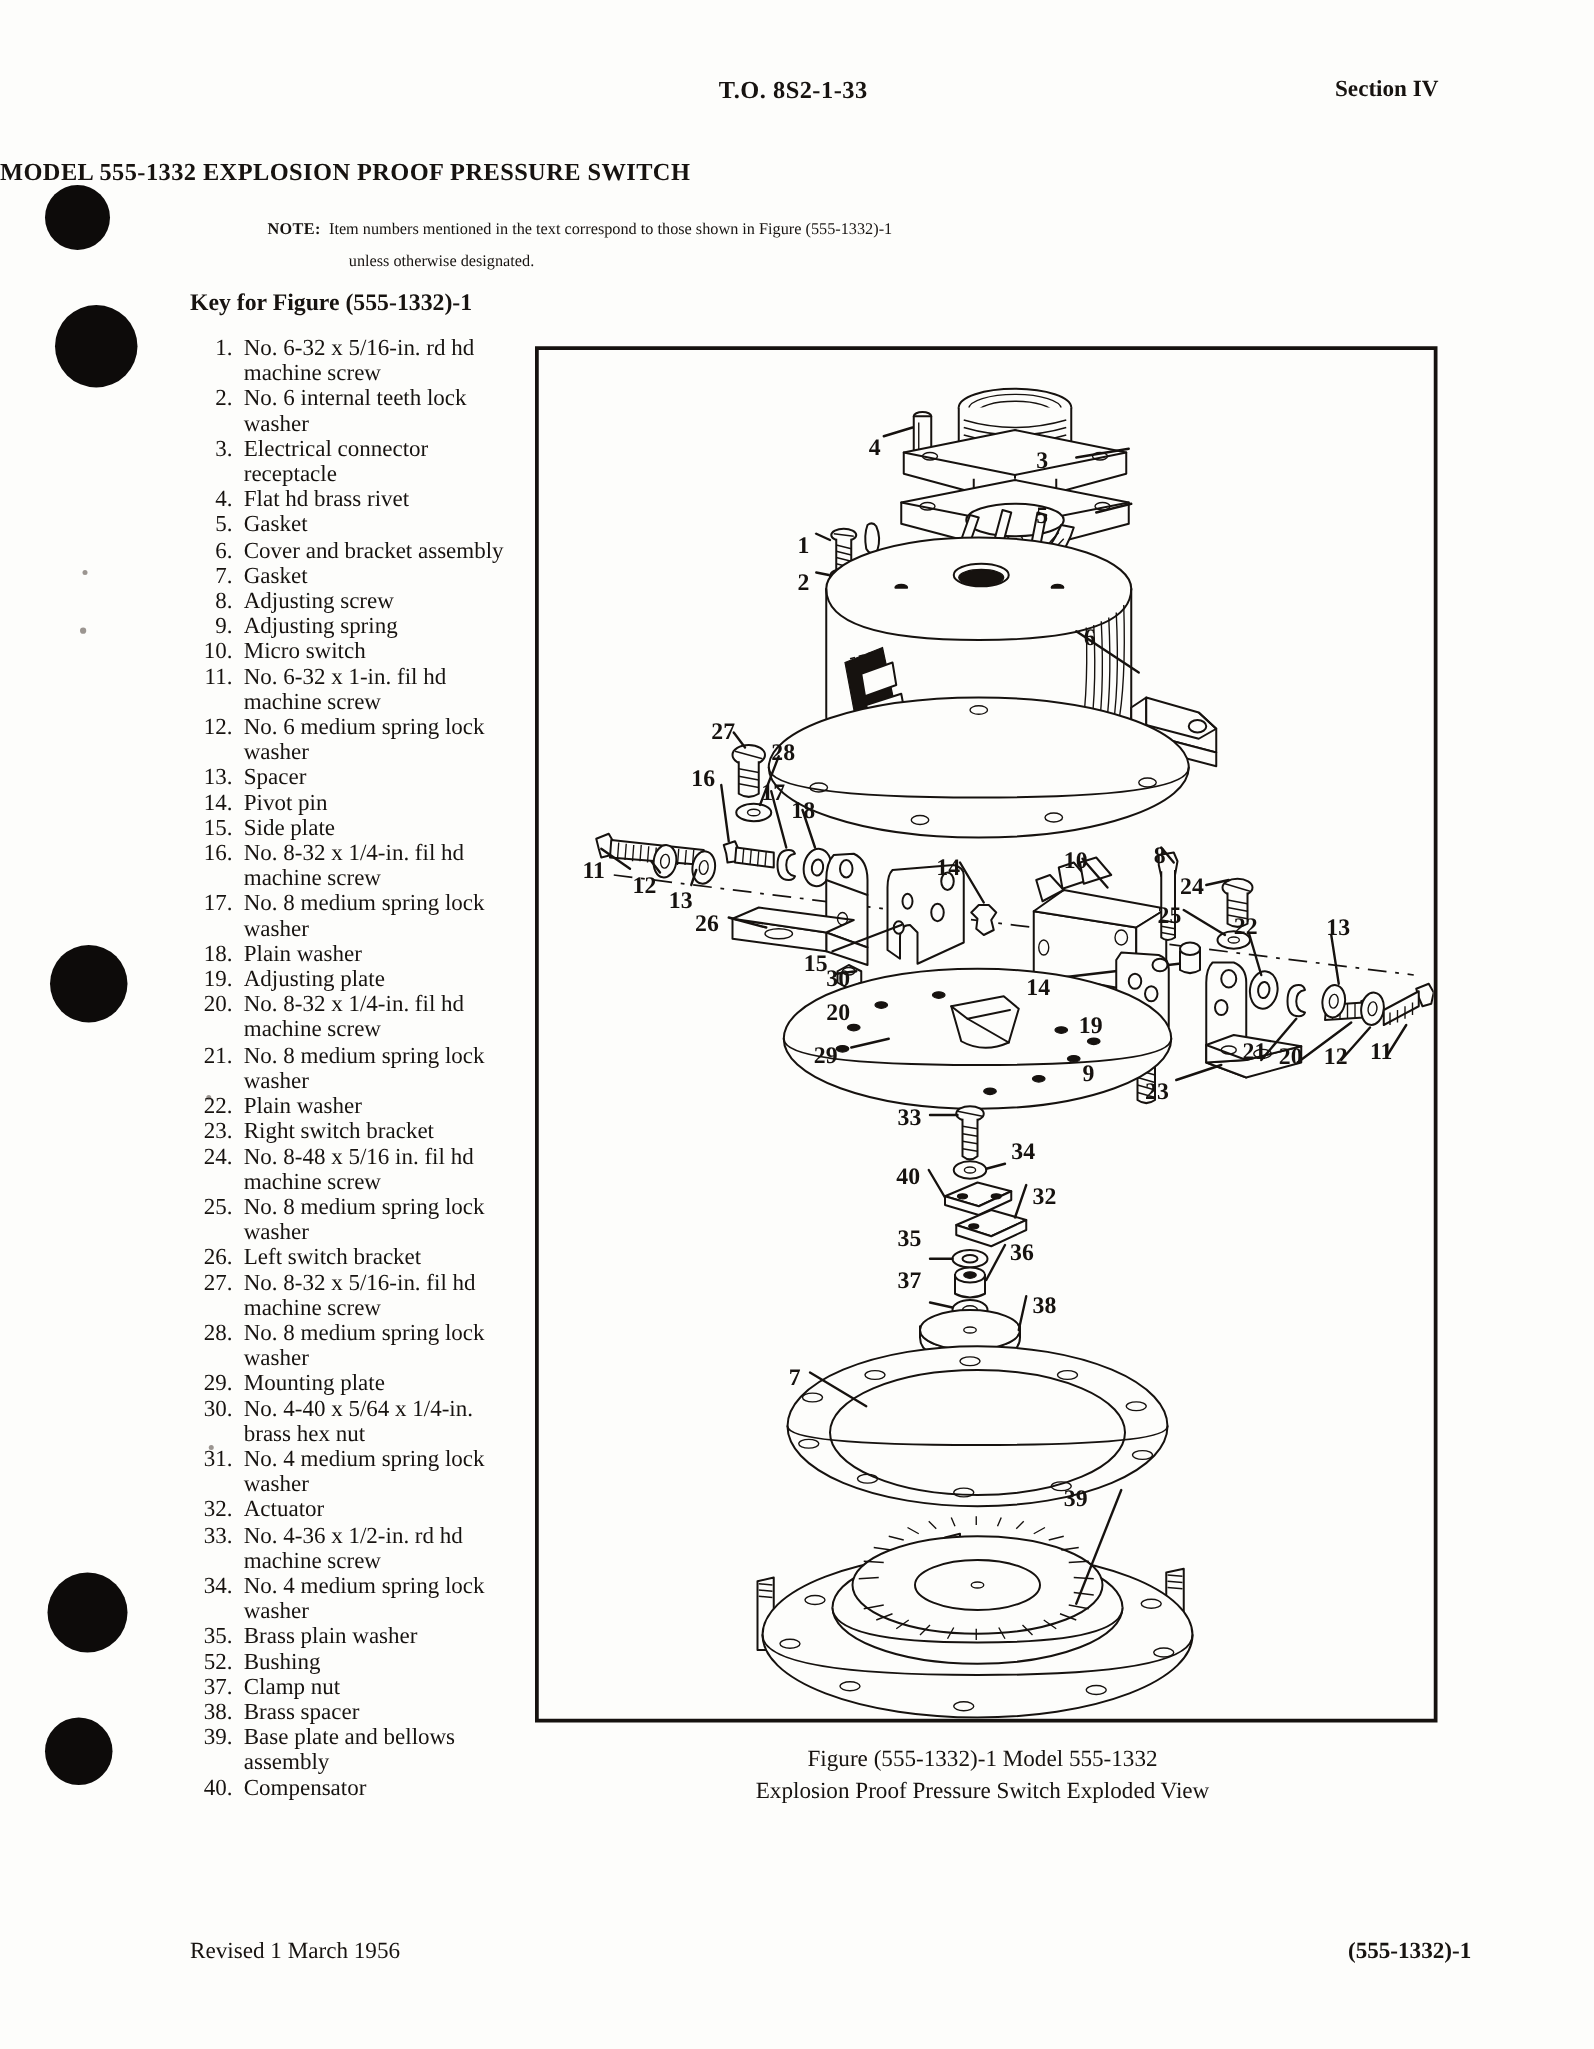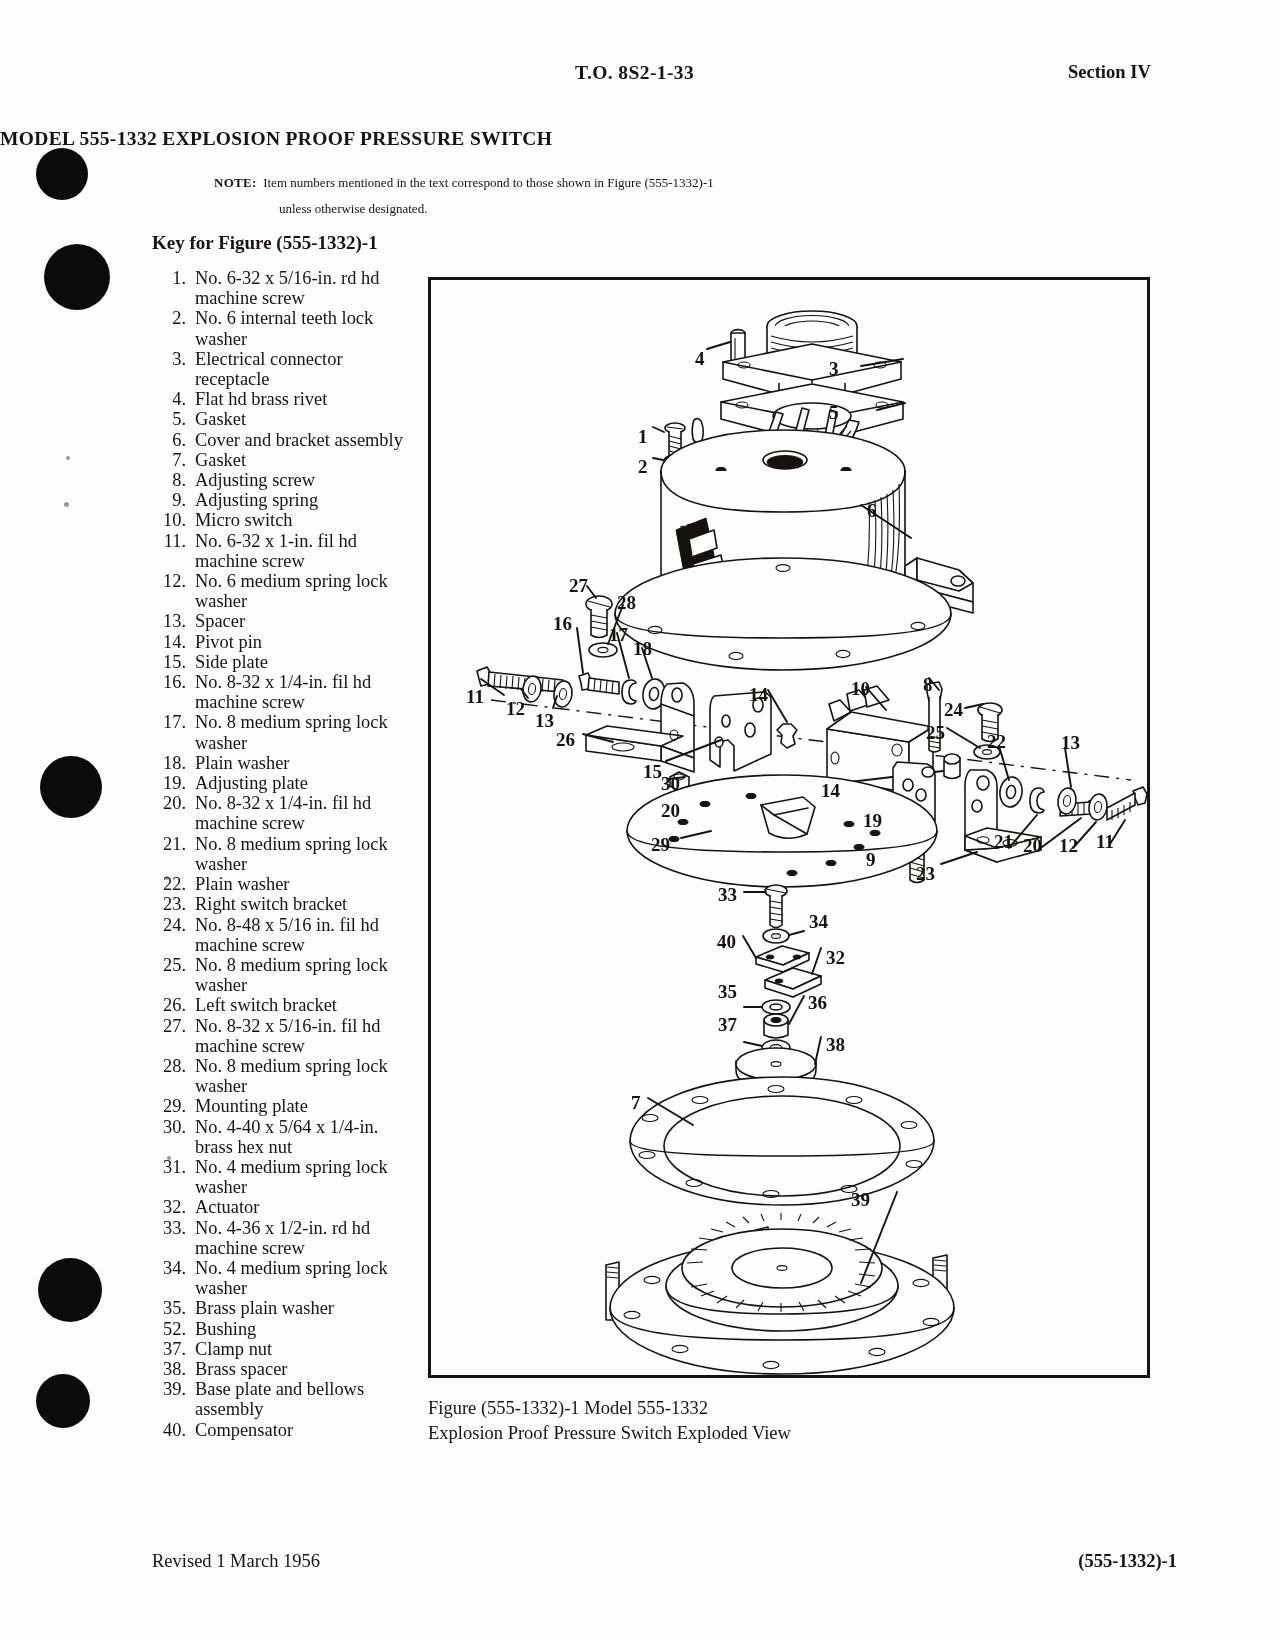--- a/index.html
+++ b/index.html
@@ -34,21 +34,21 @@
   
   .key-head{position:absolute;top:232px;left:152px;font-size:19px;font-weight:700;}
   .keylist{position:absolute;top:268px;left:152px;width:262px;font-size:18.4px;line-height:20.2px;}
   .keyrow{display:flex;align-items:flex-start;margin-bottom:0px;}
   .keyrow .num{width:34px;text-align:right;flex:0 0 34px;padding-right:9px;white-space:nowrap;}
   .keyrow .txt{flex:1 1 auto;}
 
   
   .figframe{position:absolute;left:428px;top:277px;width:716px;height:1095px;
     border:3px solid #16120f;background:#fdfdfb;}
-  .figcap{position:absolute;left:428px;top:1396px;width:716px;text-align:left;
+  .figcap{position:absolute;left:428px;top:1396px;width:716px;text-align:center;
     font-size:18.5px;line-height:25px;font-weight:400;}
 
   
   .foot-l{position:absolute;left:152px;top:1551px;font-size:18.5px;}
   .foot-r{position:absolute;right:98px;top:1551px;font-size:18.5px;font-weight:700;}
 
   
   .dg{position:absolute;left:0;top:0;width:716px;height:1095px;}
   .cal{position:absolute;font-family:"Liberation Serif",serif;font-weight:700;
        font-size:19px;color:#16120f;line-height:1;}

